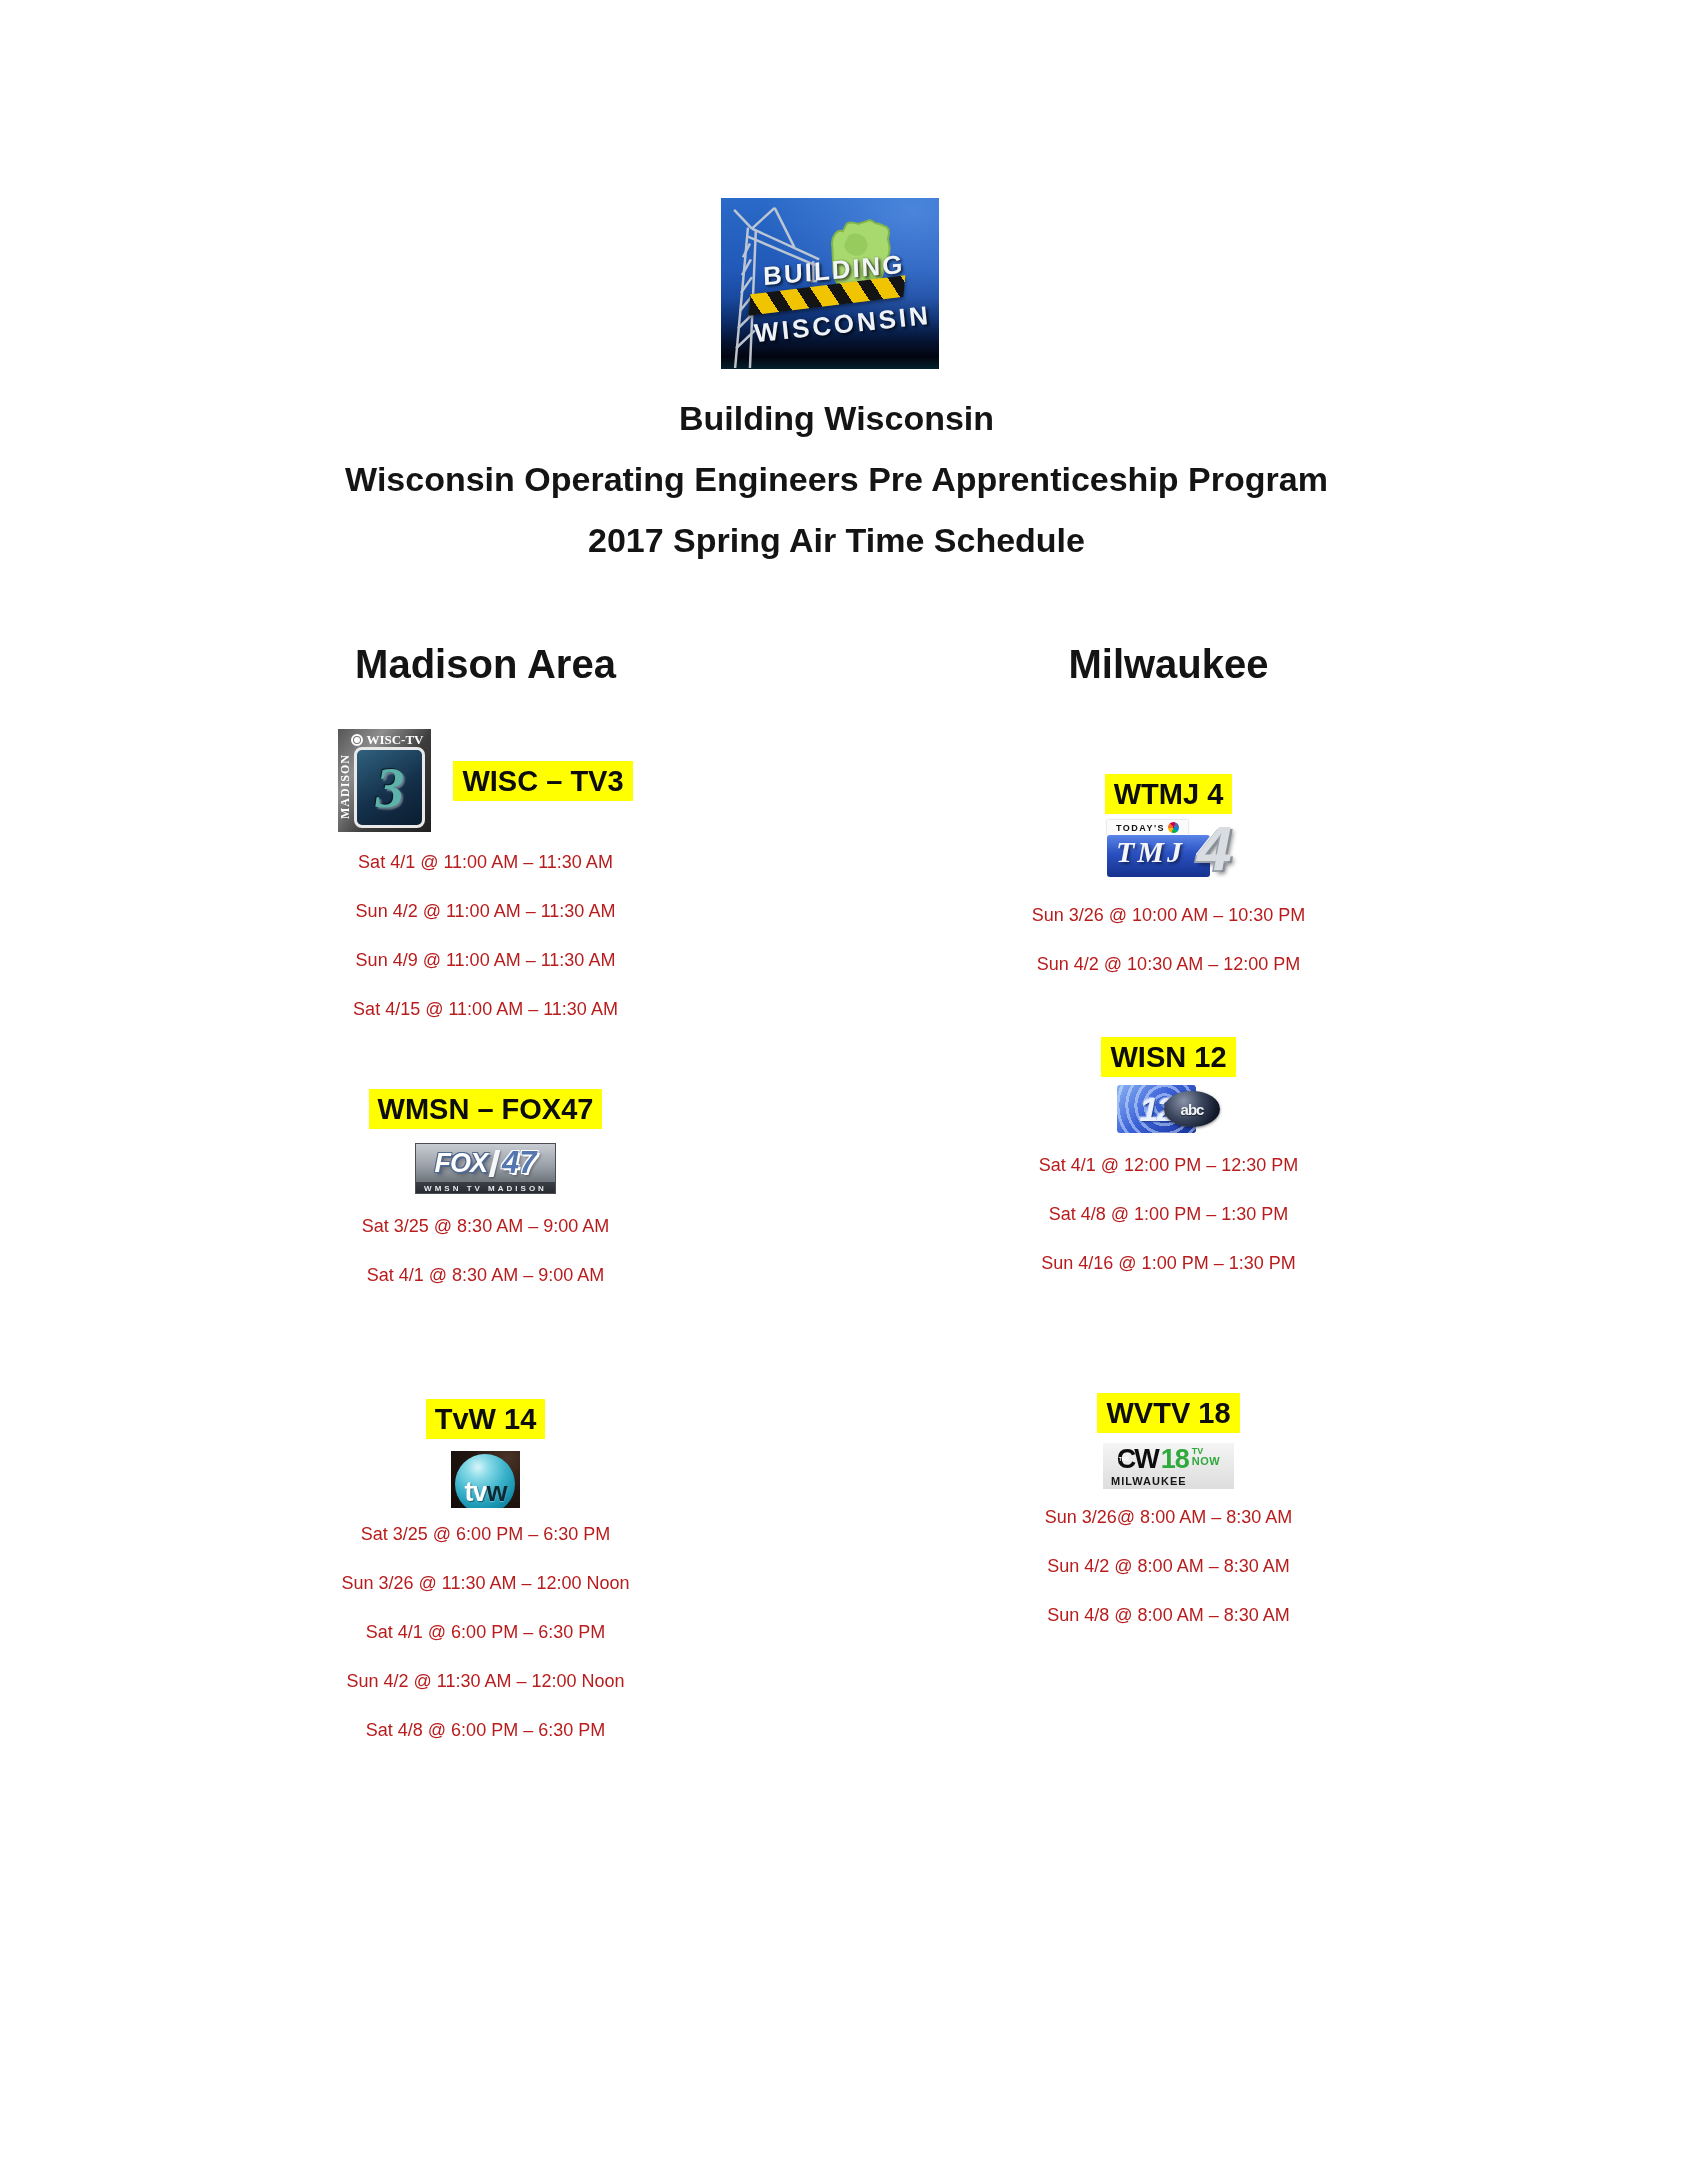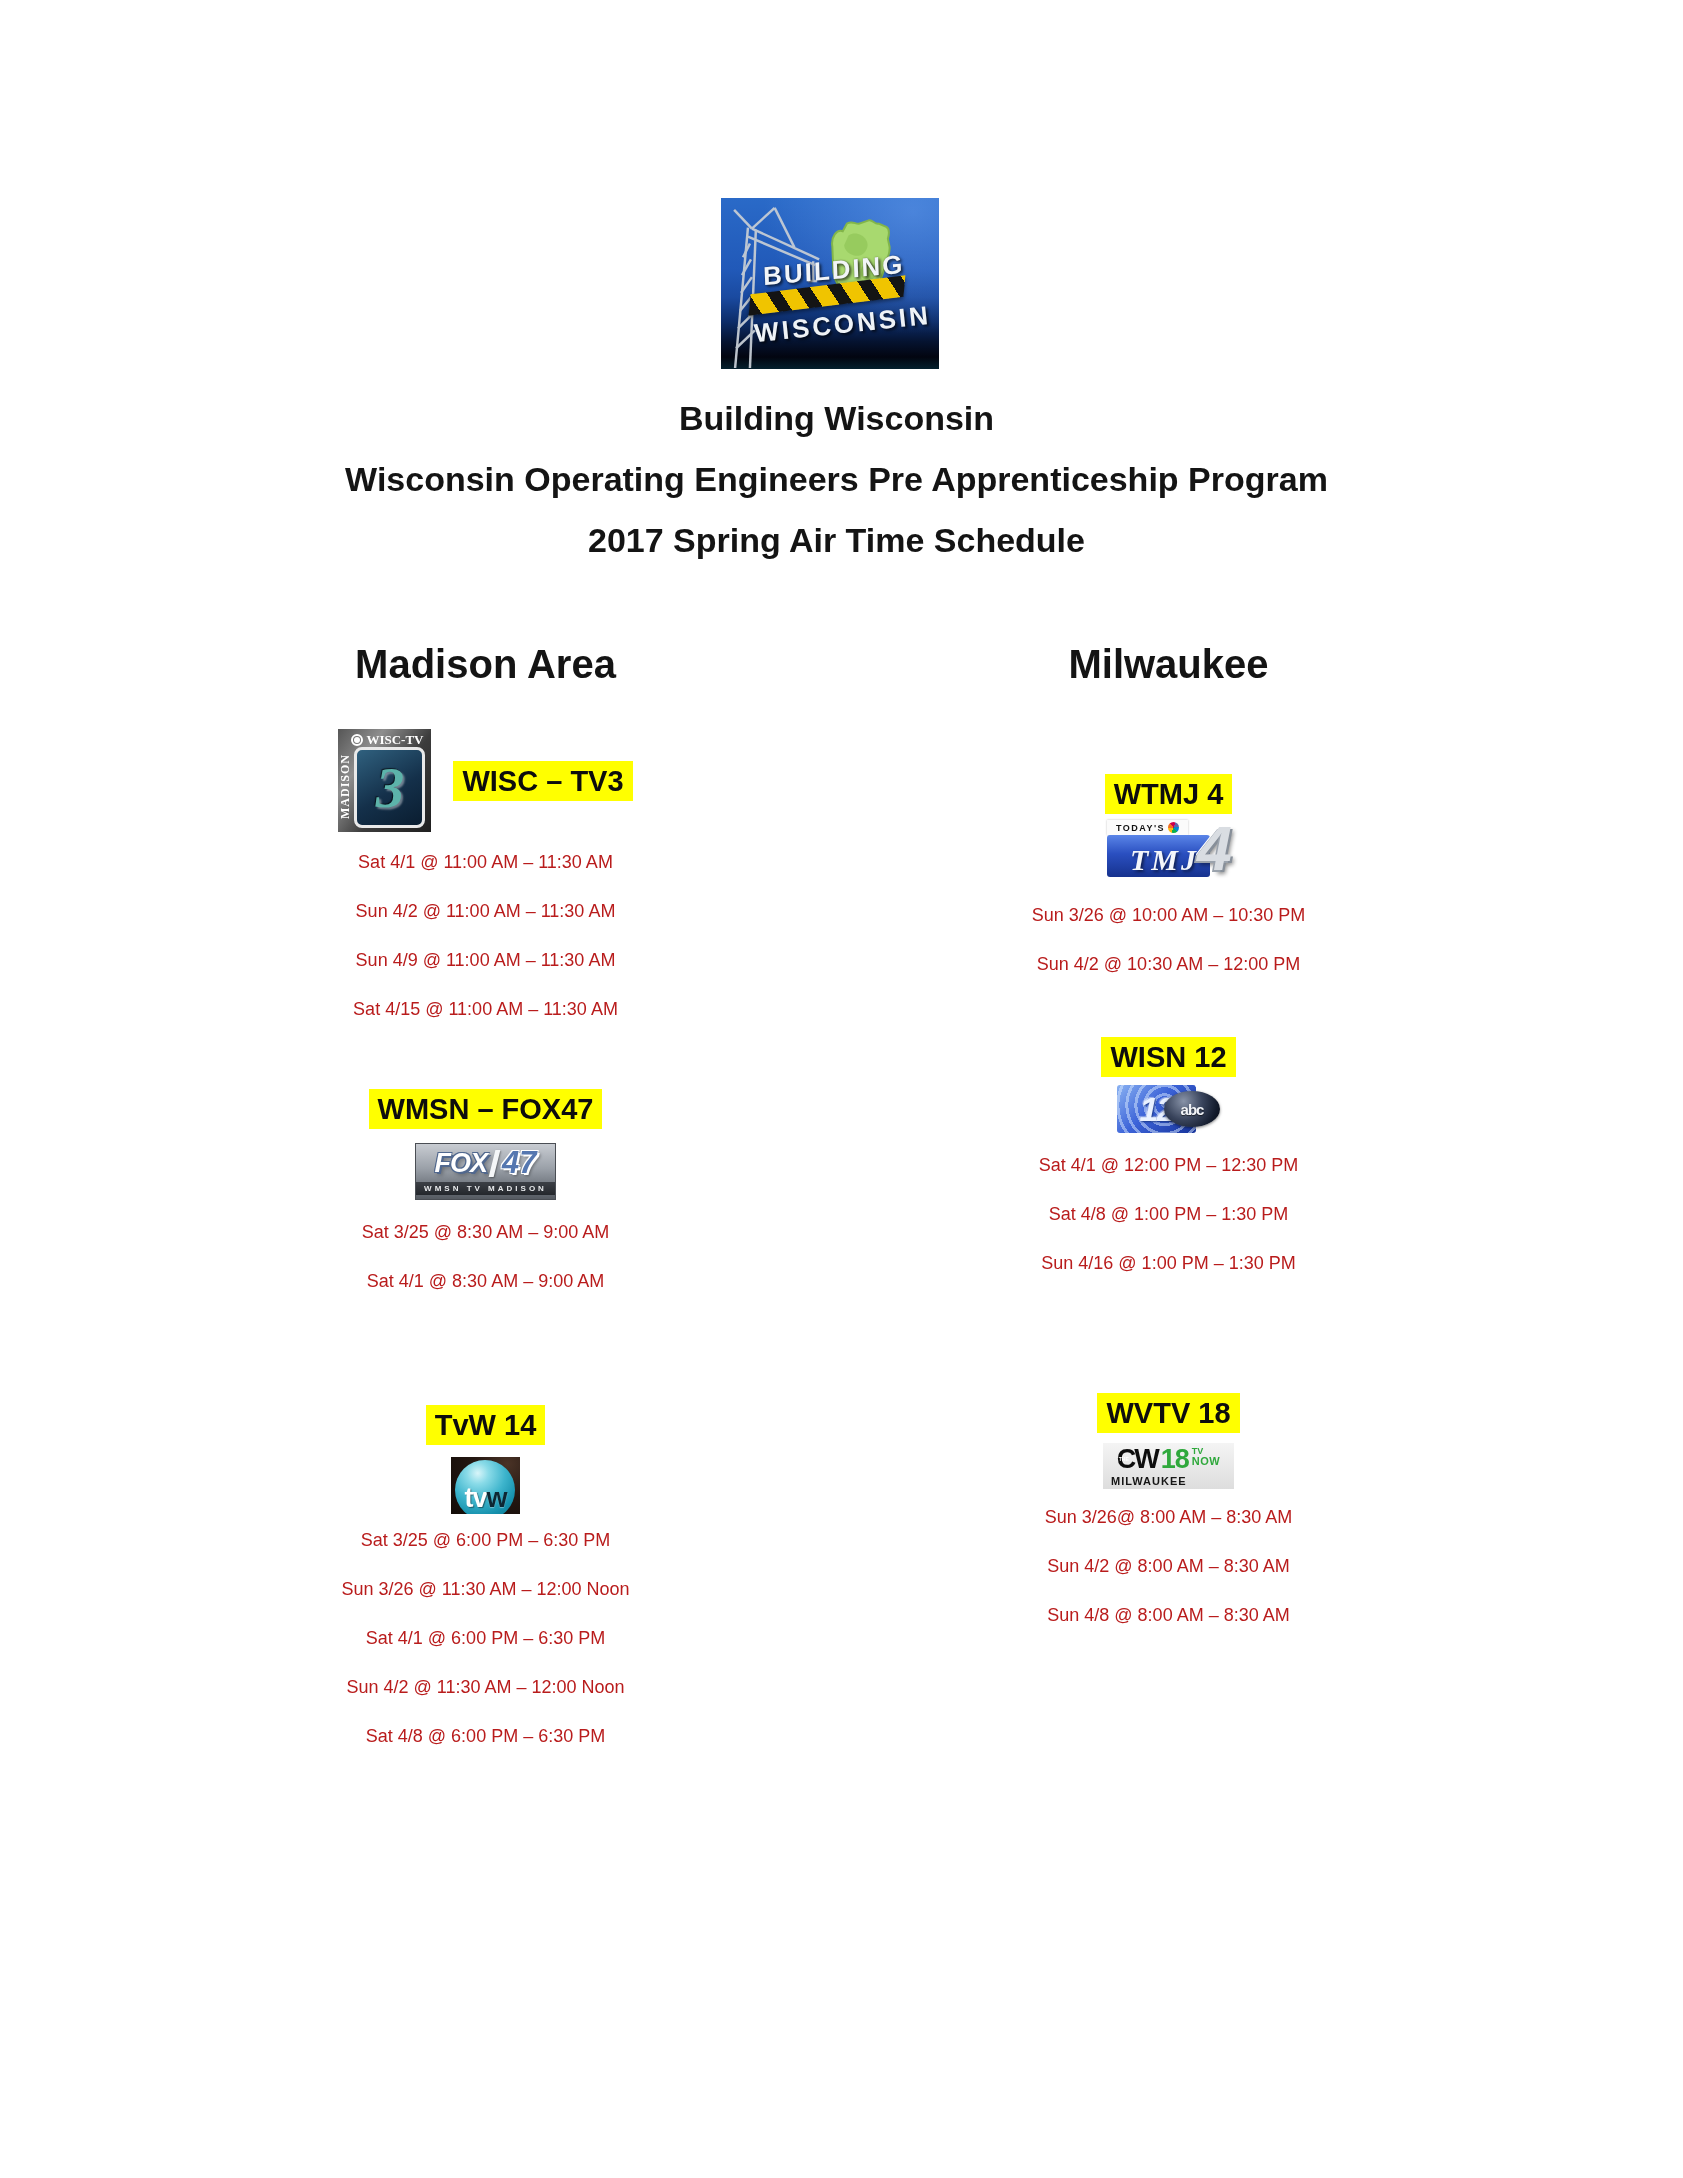--- a/index.html
+++ b/index.html
@@ -71,21 +71,21 @@
     font-family:"Liberation Serif", serif; font-weight:bold; font-size:12px; color:#ffffff; letter-spacing:1px; }
   .wisc-three-box { position:absolute; left:16px; top:18px; width:71px; height:81px;
     border:3px solid #e9e9e9; border-radius:8px;
     background:linear-gradient(150deg, #30617f 0%, #14304a 55%, #0a1d30 100%);
     display:flex; align-items:center; justify-content:center; }
   .wisc-three { font-family:"Liberation Serif", serif; font-weight:bold; font-style:italic; font-size:57px;
     line-height:1; color:#5cb3aa;
     text-shadow:2px 2px 2px rgba(255,255,255,.4), -1px -1px 1px rgba(0,0,0,.6); }
 
   
-  .fox-logo { width:141px; height:57px; position:relative; overflow:hidden; border:1px solid #4a4e54;
+  .fox-logo { width:141px; height:51px; position:relative; overflow:hidden; border:1px solid #4a4e54;
     background:linear-gradient(180deg, #c8ccd2 0%, #9aa0a8 45%, #787e86 70%, #565b62 100%); }
   .fox-top { height:38px; display:flex; align-items:center; justify-content:center; gap:5px; }
   .fox-fox { font-weight:bold; font-style:italic; font-size:27px; color:#ffffff; letter-spacing:-1px;
     text-shadow:2px 2px 0 #51688e, -1px -1px 0 #51688e, 1px -1px 0 #51688e, -1px 1px 0 #51688e, 3px 3px 4px rgba(0,0,0,.4); }
   .fox-slash { width:5px; height:27px; background:#f4f6f8; transform:skewX(-14deg); box-shadow:1px 1px 2px rgba(0,0,0,.4); }
   .fox-47 { font-weight:bold; font-style:italic; font-size:31px; color:#5577b0;
     text-shadow:-1px -1px 0 #fff, 1px -1px 0 #fff, -1px 1px 0 #fff, 2px 2px 0 #fff, 3px 3px 3px rgba(0,0,0,.35); }
   .fox-tag { height:13px; line-height:13px; background:linear-gradient(#3c4046, #24272c);
     color:#e8eaec; font-weight:bold; font-size:8px; letter-spacing:3px; text-align:center; }
 
@@ -101,21 +101,21 @@
 
   
   .tmj-logo { width:127px; height:65px; position:relative; text-align:left; }
   .tmj-top { position:absolute; left:2px; top:0; width:81px; height:15px; background:#fbfbfb;
     display:flex; align-items:center; justify-content:center; gap:3px; box-shadow:0 0 2px rgba(0,0,0,.25); }
   .tmj-todays { font-weight:bold; font-size:9px; letter-spacing:1.5px; color:#111111; }
   .peacock { width:11px; height:11px; border-radius:50%; flex:none;
     background:conic-gradient(from 200deg, #fdb913 0 60deg, #f37021 60deg 120deg, #cc004c 120deg 180deg, #6460aa 180deg 240deg, #0089d0 240deg 300deg, #0db14b 300deg 360deg); }
   .tmj-blue { position:absolute; left:2px; top:15px; width:103px; height:42px; border-radius:3px;
     background:linear-gradient(180deg, #5a85e8 0%, #2a4fc0 45%, #16328e 100%);
-    display:flex; align-items:flex-end; padding-left:23px; }
+    display:flex; align-items:flex-start; padding-left:9px; }
   .tmj-tmj { font-family:"Liberation Serif", serif; font-weight:bold; font-style:italic; font-size:30px;
     color:#f4f6fa; letter-spacing:3px; text-shadow:2px 2px 3px rgba(0,0,0,.5); }
   .tmj-four { position:absolute; right:0; top:-3px; font-weight:bold; font-style:italic; font-size:63px; line-height:1;
     color:#d9dde2; text-shadow:-2px 2px 0 #9aa2ac, 2px 2px 0 #878f99, 3px 4px 4px rgba(0,0,0,.45), -1px -1px 0 #ffffff; }
 
   
   .wisn-logo { width:103px; height:48px; position:relative;padding-left:42px; }
   .wisn-sq { position:absolute; left:0; top:0; width:79px; height:48px; border-radius:3px;
     display:flex; align-items:center; justify-content:center;
     background:

